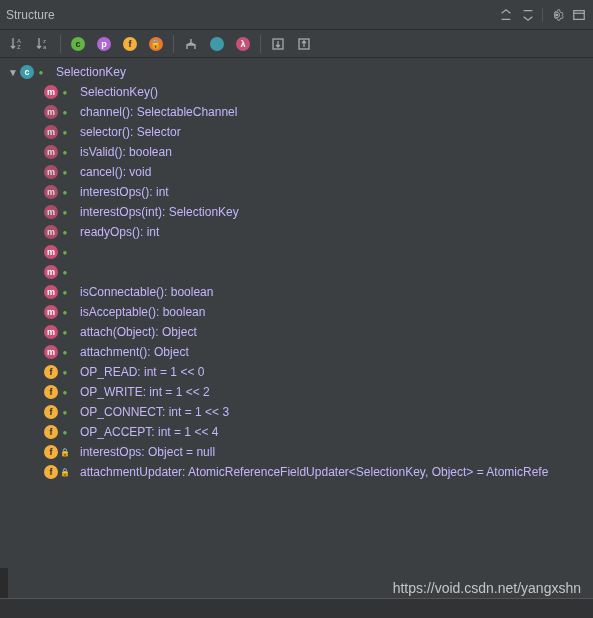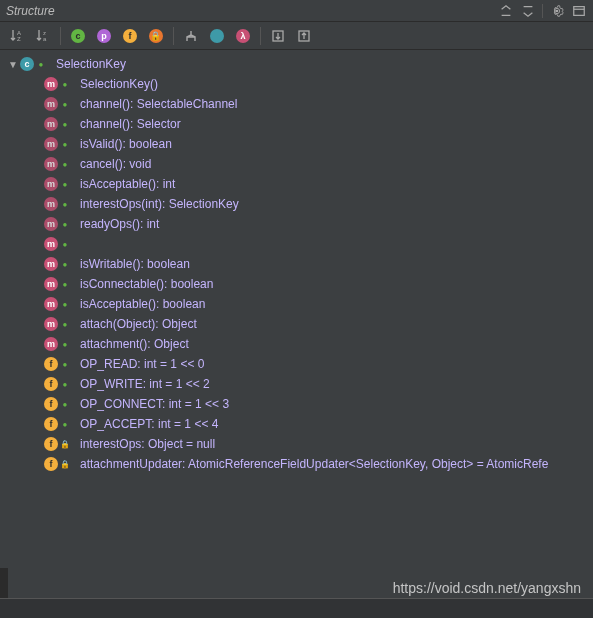--- a/index.html
+++ b/index.html
@@ -7,27 +7,26 @@
     background: #3c3f41;
     color: #bbbbbb;
     font-family: "Segoe UI", Arial, sans-serif;
     font-size: 12px;
     width: 593px;
     height: 618px;
     overflow: hidden;
     position: relative;
   }
   .panel-header {
-    height: 22px;
+    height: 30px;
     display: flex;
     align-items: center;
     padding: 8px 6px;
     border-bottom: 1px solid #2b2b2b;
     justify-content: space-between;
-    font-style: italic;
   }
   .panel-title { color: #bbbbbb; }
   .header-right { display: flex; align-items: center; gap: 6px; }
   .hdr-icon {
     width: 16px; height: 16px;
     display: flex; align-items: center; justify-content: center;
     color: #a9a9a9;
     cursor: pointer;
   }
   .hdr-icon svg { width: 14px; height: 14px; }
@@ -236,42 +235,42 @@
           <div class="node-icon ic-abstract">m</div>
           <div class="vis-icon vis-public">●</div>
         </div>
         <span class="node-label">channel(): SelectableChannel</span>
       </div>
       <div class="tree-row child">
         <div class="icon-stack">
           <div class="node-icon ic-abstract">m</div>
           <div class="vis-icon vis-public">●</div>
         </div>
-        <span class="node-label">channel(): Selector</span>
+        <span class="node-label">selector(): Selector</span>
       </div>
       <div class="tree-row child">
         <div class="icon-stack">
           <div class="node-icon ic-abstract">m</div>
           <div class="vis-icon vis-public">●</div>
         </div>
         <span class="node-label">isValid(): boolean</span>
       </div>
       <div class="tree-row child">
         <div class="icon-stack">
           <div class="node-icon ic-abstract">m</div>
           <div class="vis-icon vis-public">●</div>
         </div>
         <span class="node-label">cancel(): void</span>
       </div>
       <div class="tree-row child">
         <div class="icon-stack">
           <div class="node-icon ic-abstract">m</div>
           <div class="vis-icon vis-public">●</div>
         </div>
-        <span class="node-label">isAcceptable(): int</span>
+        <span class="node-label">interestOps(): int</span>
       </div>
       <div class="tree-row child">
         <div class="icon-stack">
           <div class="node-icon ic-abstract">m</div>
           <div class="vis-icon vis-public">●</div>
         </div>
         <span class="node-label">interestOps(int): SelectionKey</span>
       </div>
       <div class="tree-row child">
         <div class="icon-stack">
@@ -284,21 +283,20 @@
         <div class="icon-stack">
           <div class="node-icon ic-method">m</div>
           <div class="vis-icon vis-public">●</div>
         </div>
       </div>
       <div class="tree-row child">
         <div class="icon-stack">
           <div class="node-icon ic-method">m</div>
           <div class="vis-icon vis-public">●</div>
         </div>
-        <span class="node-label">isWritable(): boolean</span>
       </div>
       <div class="tree-row child">
         <div class="icon-stack">
           <div class="node-icon ic-method">m</div>
           <div class="vis-icon vis-public">●</div>
         </div>
         <span class="node-label">isConnectable(): boolean</span>
       </div>
       <div class="tree-row child">
         <div class="icon-stack">

